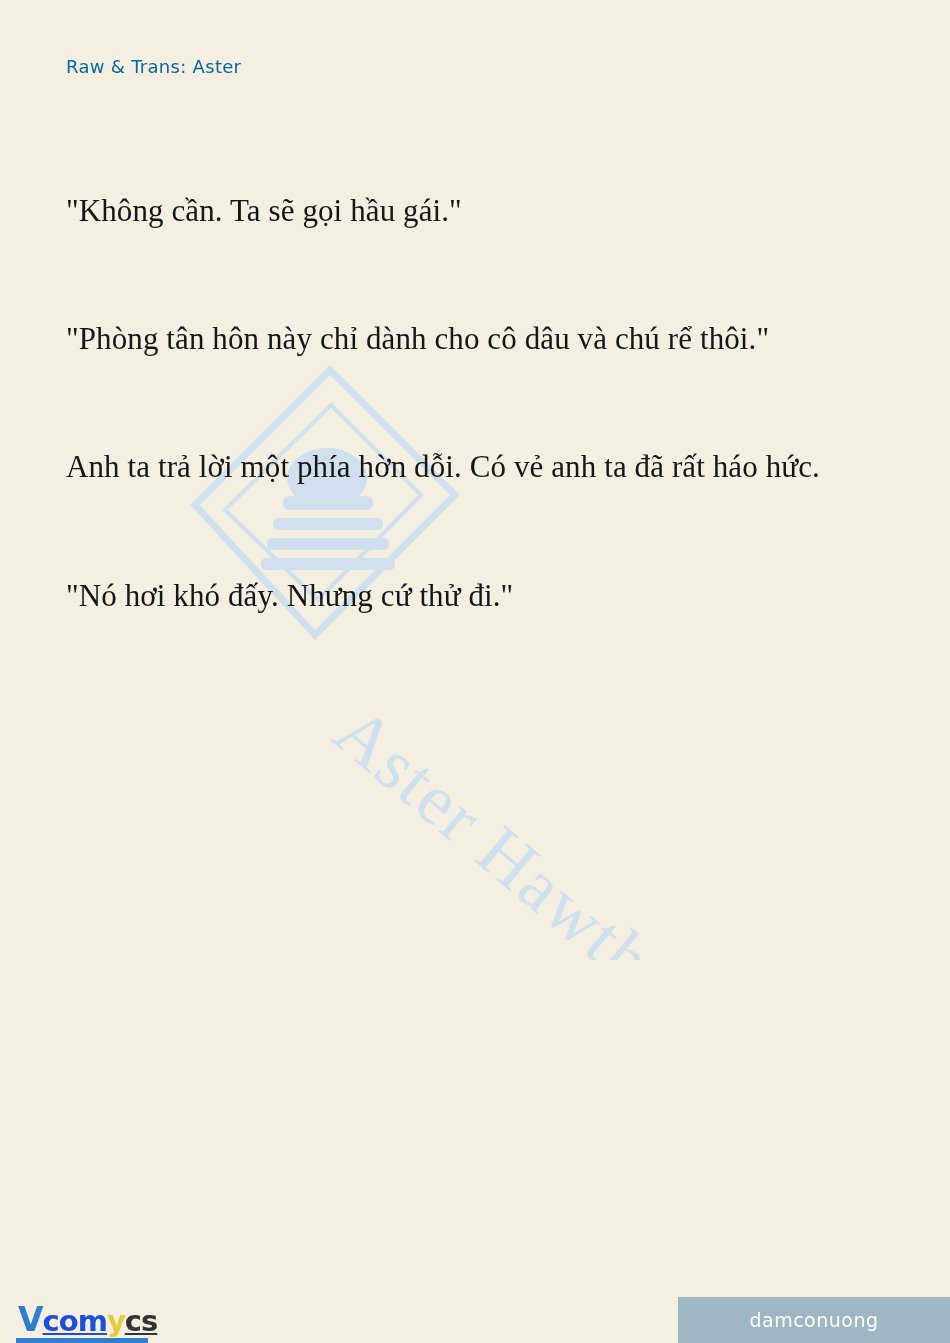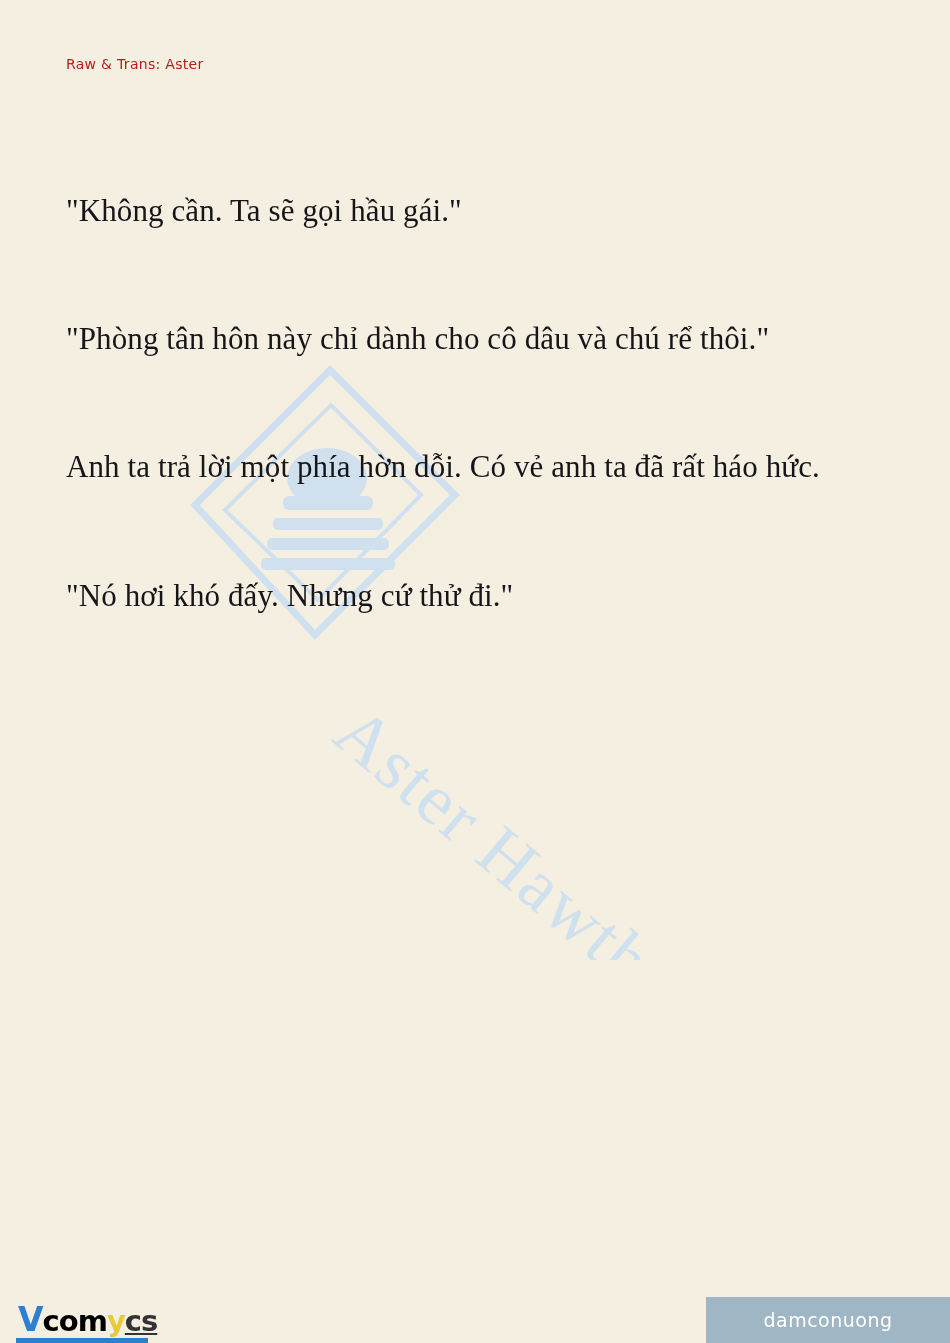--- a/index.html
+++ b/index.html
@@ -18,22 +18,22 @@
     width: 950px;
     height: 1343px;
   }
 
   
   .credit {
     position: absolute;
     top: 56px;
     left: 66px;
     font-family: "DejaVu Sans", sans-serif;
-    font-size: 14px;
-    color: #b91c1c;
+    font-size: 18px;
+    color: #0369a1;
     letter-spacing: 0.3px;
   }
 
   
   .watermark {
     position: absolute;
     left: 155px;
     top: 310px;
     width: 640px;
     height: 650px;
@@ -90,37 +90,37 @@
     left: 18px;
     bottom: 4px;
     display: flex;
     align-items: baseline;
     font-family: "DejaVu Sans", sans-serif;
     font-weight: bold;
     font-size: 29px;
     letter-spacing: -1px;
   }
   .logo .v { color: #2f7fd1; font-size: 33px; }
-  .logo .com { color: #000000; }
+  .logo .com { color: #1d4ed8; text-decoration: underline; }
   .logo .y { color: #e8c93a; }
   .logo .cs { color: #333; text-decoration: underline; }
   .logo-underline {
     position: absolute;
     left: 16px;
     bottom: 0px;
     width: 132px;
     height: 5px;
     background: #2f7fd1;
   }
 
   .bottom-right {
     position: absolute;
     right: 0;
     bottom: 0;
-    width: 244px;
+    width: 272px;
     height: 46px;
     background: #9fb7c4;
     display: flex;
     align-items: center;
     justify-content: center;
   }
   .bottom-right span {
     font-family: "DejaVu Sans", sans-serif;
     font-size: 19px;
     color: #ffffff;

